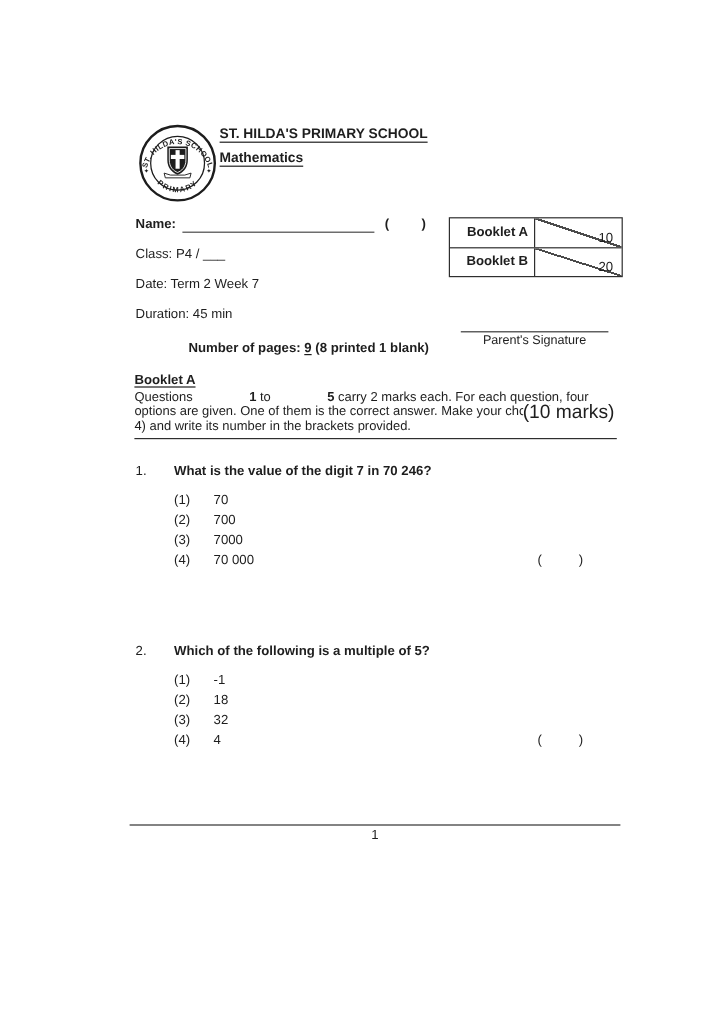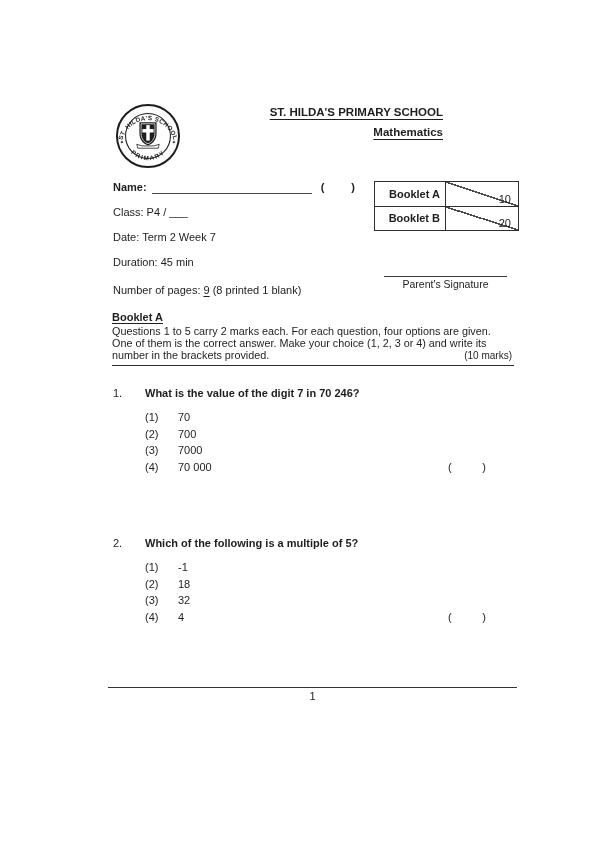--- a/index.html
+++ b/index.html
@@ -1,26 +1,26 @@
 <!DOCTYPE html>
 <html><head>
 <meta charset="utf-8">
 <style>
   html,body { margin:0; padding:0; background:#e8e8e8; }
   .page {
     position:relative; width:600px; height:849px; margin:0 auto;
     background:#ffffff; font-family:"Liberation Sans", sans-serif;
     color:#1e1e1e; overflow:hidden;
   }
-  .b { font-weight:normal; }
+  .b { font-weight:bold;margin-left:44px; }
   .u { text-decoration:underline; text-underline-offset:2px; }
 
   
   .logo { position:absolute; left:115px; top:103px; width:66px; height:66px; }
-  .header { position:absolute; left:183px; top:106px; width:260px; text-align:right; }
+  .header { position:absolute; left:183px; top:106px; width:260px; text-align:left; }
   .h-line { font-weight:bold; font-size:11.5px; text-decoration:underline; text-underline-offset:2.5px; }
   .h-line + .h-line { margin-top:8px; }
 
   
   .info-row { position:absolute; left:113px; font-size:11px; }
   .name-row { display:flex; align-items:flex-start; width:250px;font-weight:bold; }
   .write-line { display:inline-block; width:160px; height:12px;
     border-bottom:1.3px solid #4a4a4a; margin-left:5px; }
   .reg-open { margin-left:9px; }
   .reg-gap { display:inline-block; width:27px; }
@@ -43,21 +43,21 @@
   .signature { position:absolute; left:384px; top:276px; width:123px; text-align:center; }
   .sig-line { border-top:1.5px solid #3a3a3a; }
   .sig-label { font-size:10.5px; margin-top:1px; }
 
   
   .booklet-head { position:absolute; left:112px; top:311px; font-size:11px;
     font-weight:bold; text-decoration:underline; text-underline-offset:2px; }
   .instructions { position:absolute; left:112px; top:326px; width:402px;
     font-size:10.8px; line-height:11.8px; border-bottom:1.7px solid #2e2e2e;
     padding-bottom:4px; }
-  .marks-note { position:absolute; right:2px; bottom:4px; font-size:10px; background:#fff;margin-top:12px; }
+  .marks-note { position:absolute; right:2px; bottom:16px; font-size:16px; background:#fff;margin-top:12px; }
 
   
   .question { position:absolute; left:113px; width:360px; font-size:11px; }
   .q-head { display:flex; }
   .q-num { width:32px; flex:none; }
   .q-text { flex:1;font-weight:bold; }
   .options { margin-left:32px; margin-top:12px; }
   .opt-row { display:flex; height:16.5px; }
   .opt-label { width:33px; flex:none; }
   .answer-brackets { position:absolute; left:448px; width:38px; display:flex;

